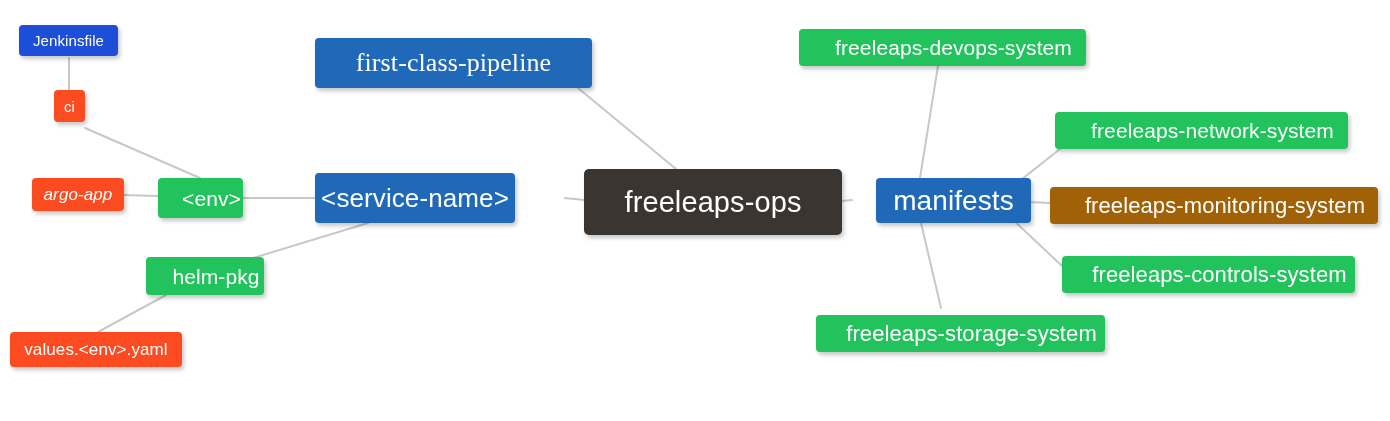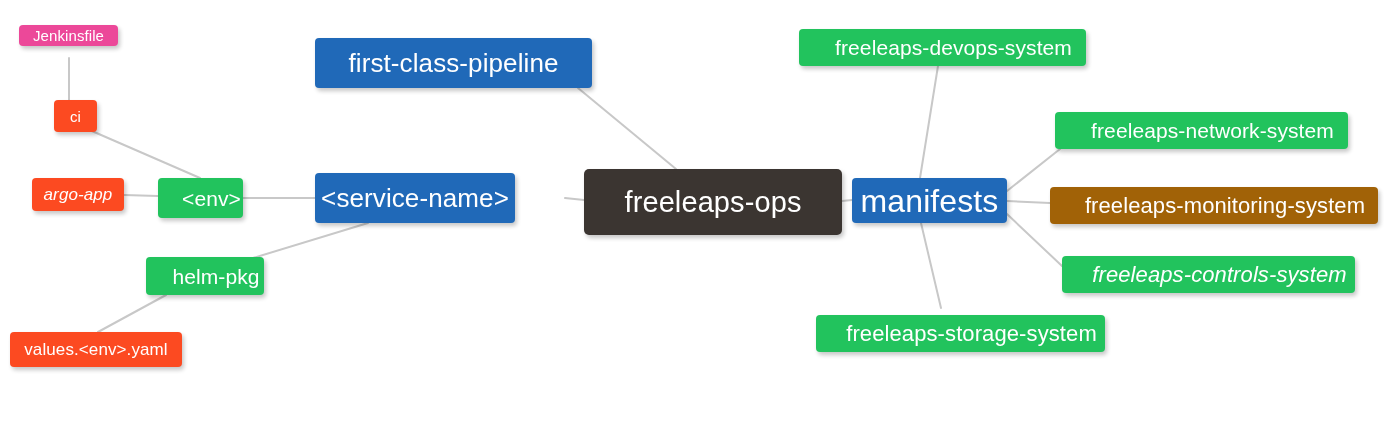--- a/index.html
+++ b/index.html
@@ -67,56 +67,56 @@
       <line x1="938" y1="66" x2="920" y2="178" stroke="#c8c8c8" stroke-width="2" stroke-linecap="round"></line>
       <line x1="1060" y1="149" x2="1007" y2="191" stroke="#c8c8c8" stroke-width="2" stroke-linecap="round"></line>
       <line x1="1050" y1="203" x2="1007" y2="201" stroke="#c8c8c8" stroke-width="2" stroke-linecap="round"></line>
       <line x1="1062" y1="266" x2="1007" y2="214" stroke="#c8c8c8" stroke-width="2" stroke-linecap="round"></line>
       <line x1="941" y1="308" x2="921" y2="223" stroke="#c8c8c8" stroke-width="2" stroke-linecap="round"></line>
     </svg>
   <div id="node-layer">
       <div class="node node-root" style="left: 584px; top: 169px; width: 258px; height: 66px; font-size: 29px; background: rgb(59, 53, 49);">
         <span>freeleaps-ops</span>
       </div>
-      <div class="node node-blue" style="left: 315px; top: 38px; width: 277px; height: 50px; font-size: 26px; background: rgb(32, 105, 184);">
+      <div class="node node-blue" style="left: 315px; top: 38px; width: 277px; height: 50px; font-size: 26px; background: rgb(32, 105, 184); font-family: Liberation Serif, serif;">
         <span>first-class-pipeline</span>
       </div>
       <div class="node node-blue" style="left: 315px; top: 173px; width: 200px; height: 50px; font-size: 26px; background: rgb(32, 105, 184);">
         <span>&lt;service-name&gt;</span>
       </div>
-      <div class="node node-blue" style="left: 852px; top: 178px; width: 155px; height: 45px; font-size: 32px; background: rgb(32, 105, 184);">
+      <div class="node node-blue" style="left: 876px; top: 178px; width: 155px; height: 45px; font-size: 28px; background: rgb(32, 105, 184);">
         <span>manifests</span>
       </div>
       <div class="node node-green" style="left: 158px; top: 178px; width: 85px; height: 40px; font-size: 21px; background: rgb(34, 195, 93);">
         <span>&lt;env&gt;</span>
       </div>
       <div class="node node-green" style="left: 146px; top: 257px; width: 118px; height: 38px; font-size: 21px; background: rgb(34, 195, 93);">
         <span>helm-pkg</span>
       </div>
-      <div class="node node-orange" style="left: 19px; top: 25px; width: 99px; height: 21px; font-size: 15px; background: #ec4899;">
+      <div class="node node-orange" style="left: 19px; top: 25px; width: 99px; height: 31px; font-size: 15px; background: #1d4ed8;">
         <span>Jenkinsfile</span>
       </div>
-      <div class="node node-red" style="left: 54px; top: 100px; width: 43px; height: 32px; font-size: 15px; background: rgb(252, 74, 33);">
+      <div class="node node-red" style="left: 54px; top: 90px; width: 31px; height: 32px; font-size: 15px; background: rgb(252, 74, 33);">
         <span>ci</span>
       </div>
       <div class="node node-red" style="left: 32px; top: 178px; width: 92px; height: 33px; font-size: 17px; background: rgb(252, 74, 33); font-style: italic;">
         <span>argo-app</span>
       </div>
       <div class="node node-red" style="left: 10px; top: 332px; width: 172px; height: 35px; font-size: 17px; background: rgb(252, 74, 33);">
         <span>values.&lt;env&gt;.yaml</span>
       </div>
       <div class="node node-green" style="left: 799px; top: 29px; width: 287px; height: 37px; font-size: 21px; background: rgb(34, 195, 93);">
         <span>freeleaps-devops-system</span>
       </div>
       <div class="node node-green" style="left: 1055px; top: 112px; width: 293px; height: 37px; font-size: 21px; background: rgb(34, 195, 93);">
         <span>freeleaps-network-system</span>
       </div>
       <div class="node node-green" style="left: 1050px; top: 187px; width: 328px; height: 37px; font-size: 22px; background: #a16207;">
         <span>freeleaps-monitoring-system</span>
       </div>
-      <div class="node node-green" style="left: 1062px; top: 256px; width: 293px; height: 37px; font-size: 22px; background: rgb(34, 195, 93); font-style: italic;">
+      <div class="node node-green" style="left: 1062px; top: 256px; width: 293px; height: 37px; font-size: 22px; background: rgb(34, 195, 93);">
         <span>freeleaps-controls-system</span>
       </div>
       <div class="node node-green" style="left: 816px; top: 292px; width: 289px; height: 37px; font-size: 22px; background: rgb(34, 195, 93); margin-top: 23px;">
         <span>freeleaps-storage-system</span>
       </div>
     </div>
 </div>
 
 </body></html>

